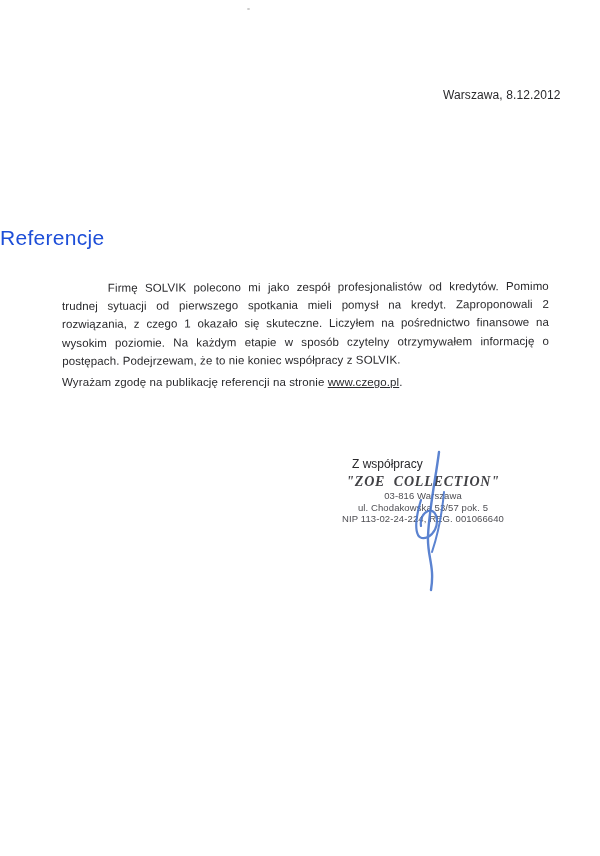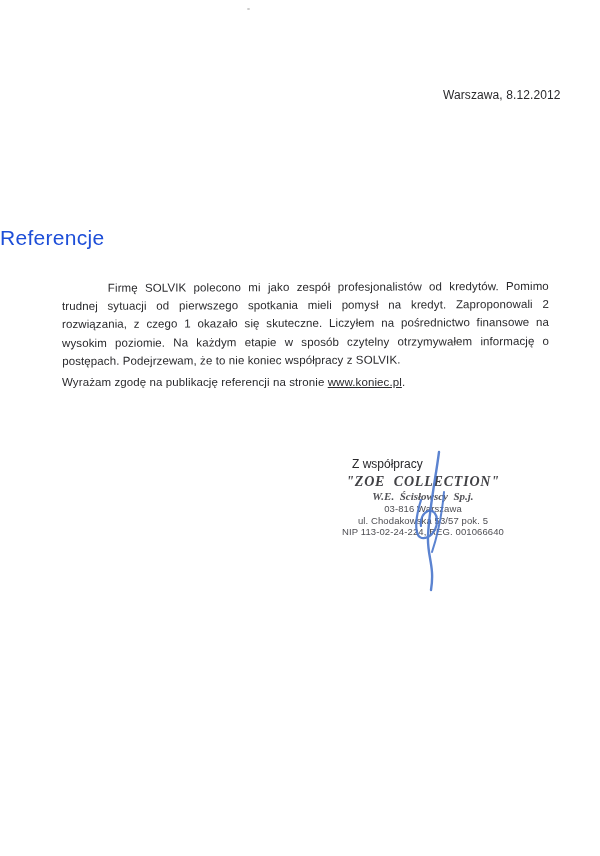--- a/index.html
+++ b/index.html
@@ -125,27 +125,26 @@
 <div class="page">
 
   <div class="speck"></div>
 
   <div class="date-line">Warszawa, 8.12.2012</div>
 
   <div class="doc-title">Referencje</div>
 
   <div class="body-paragraph">Firmę SOLVIK polecono mi jako zespół profesjonalistów od kredytów. Pomimo trudnej sytuacji od pierwszego spotkania mieli pomysł na kredyt. Zaproponowali 2 rozwiązania, z czego 1 okazało się skuteczne. Liczyłem na pośrednictwo finansowe na wysokim poziomie. Na każdym etapie w sposób czytelny otrzymywałem informację o postępach. Podejrzewam, że to nie koniec współpracy z SOLVIK.</div>
 
-  <div class="consent-line"><span>Wyrażam zgodę na publikację referencji na stronie </span><span class="consent-link">www.koniec.pl</span><span>.</span></div>
+  <div class="consent-line"><span>Wyrażam zgodę na publikację referencji na stronie </span><span class="consent-link">www.czego.pl</span><span>.</span></div>
 
   <div class="closing">Z współpracy</div>
 
   <div class="stamp">
     <div class="stamp-company">"ZOE  COLLECTION"</div>
-    <div class="stamp-owners">W.E.  Ścisłowscy  Sp.j.</div>
     <div class="stamp-small">03-816 Warszawa</div>
     <div class="stamp-small">ul. Chodakowska 53/57 pok. 5</div>
     <div class="stamp-small">NIP 113-02-24-224, REG. 001066640</div>
   </div>
 
   <svg class="signature-svg" viewBox="0 0 85 152">
     <g fill="none" stroke-linecap="round" stroke-linejoin="round" opacity="0.9">
       <path stroke-width="2.4" d="M 41,10 C 38,34 31,68 30,94 C 29,114 37,124 33,148" stroke="#4a76cc"></path>
       <path stroke-width="2.2" d="M 23,58 C 15,84 17,101 30,95 C 43,88 41,66 30,69 C 25,71 22,77 23,84" stroke="#4a76cc"></path>
       <path stroke-width="2.0" d="M 46,50 C 44,72 40,92 34,110" stroke="#4a76cc"></path>

